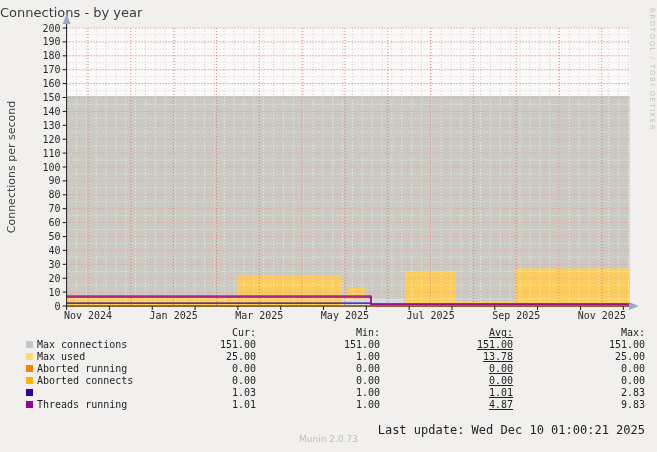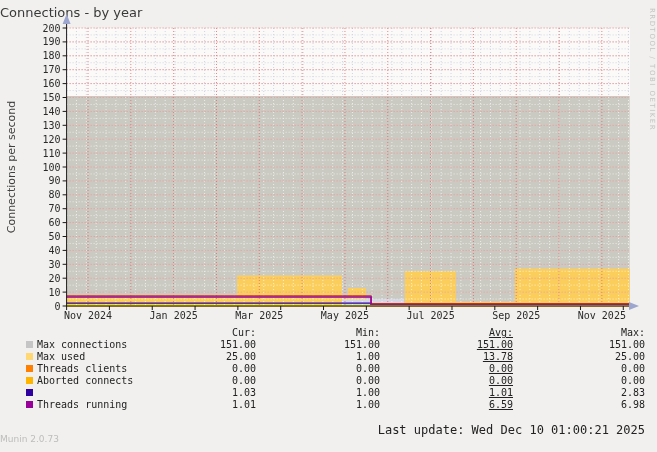--- a/index.html
+++ b/index.html
@@ -12,21 +12,21 @@
   .ticklabel,#legend,#lastupdate{font-family:"DejaVu Sans Mono","Liberation Mono",monospace;}
   #legend{position:absolute;left:0;top:327px;width:657px;font-size:10px;color:#222;}
   .lrow{position:relative;height:12px;line-height:12px;margin-left:16px;}
   .sw{position:absolute;left:10px;top:2px;width:7px;height:7px;}
   .lname{position:absolute;left:21px;top:0;white-space:nowrap;text-align:right;}
   .c1{position:absolute;top:0;right:401px;}
   .c2{position:absolute;top:0;right:277px;padding-left:15px;}
   .c3{position:absolute;top:0;right:144px;text-decoration:underline;}
   .c4{position:absolute;top:0;right:12px;}
   #lastupdate{position:absolute;right:12px;top:423px;font-size:12px;color:#222;}
-  #version{position:absolute;left:0;top:434px;width:657px;text-align:left;font-size:9px;color:#bdbdbd;}
+  #version{position:absolute;left:0;top:434px;width:657px;text-align:center;font-size:9px;color:#bdbdbd;}
 </style>
 </head>
 <body>
 
 <div id="graph">
   <div id="title">Connections - by year</div>
   <div id="ylabel">Connections per second</div>
   <div id="watermark">RRDTOOL / TOBI OETIKER</div>
   <svg id="plot" width="657" height="452" viewBox="0 0 657 452">
       <defs>
@@ -368,21 +368,21 @@
       <div class="lrow">
         <span class="sw" style="background: rgb(255, 216, 115);"></span>
         <span class="lname">Max used</span>
         <span class="c1">25.00</span>
         <span class="c2">1.00</span>
         <span class="c3">13.78</span>
         <span class="c4">25.00</span>
       </div>
       <div class="lrow">
         <span class="sw" style="background: rgb(255, 128, 0);"></span>
-        <span class="lname">Threads clients</span>
+        <span class="lname">Aborted running</span>
         <span class="c1">0.00</span>
         <span class="c2">0.00</span>
         <span class="c3">0.00</span>
         <span class="c4">0.00</span>
       </div>
       <div class="lrow">
         <span class="sw" style="background: rgb(255, 181, 0);"></span>
         <span class="lname">Aborted connects</span>
         <span class="c1">0.00</span>
         <span class="c2">0.00</span>
@@ -394,19 +394,19 @@
         <span class="c1">1.03</span>
         <span class="c2">1.00</span>
         <span class="c3">1.01</span>
         <span class="c4">2.83</span>
       </div>
       <div class="lrow">
         <span class="sw" style="background: rgb(153, 0, 153);"></span>
         <span class="lname">Threads running</span>
         <span class="c1">1.01</span>
         <span class="c2">1.00</span>
-        <span class="c3">6.59</span>
-        <span class="c4">6.98</span>
+        <span class="c3">4.87</span>
+        <span class="c4">9.83</span>
       </div>
     </div>
   <div id="lastupdate">Last update: Wed Dec 10 01:00:21 2025</div>
   <div id="version">Munin 2.0.73</div>
 </div>
 
 </body></html>

